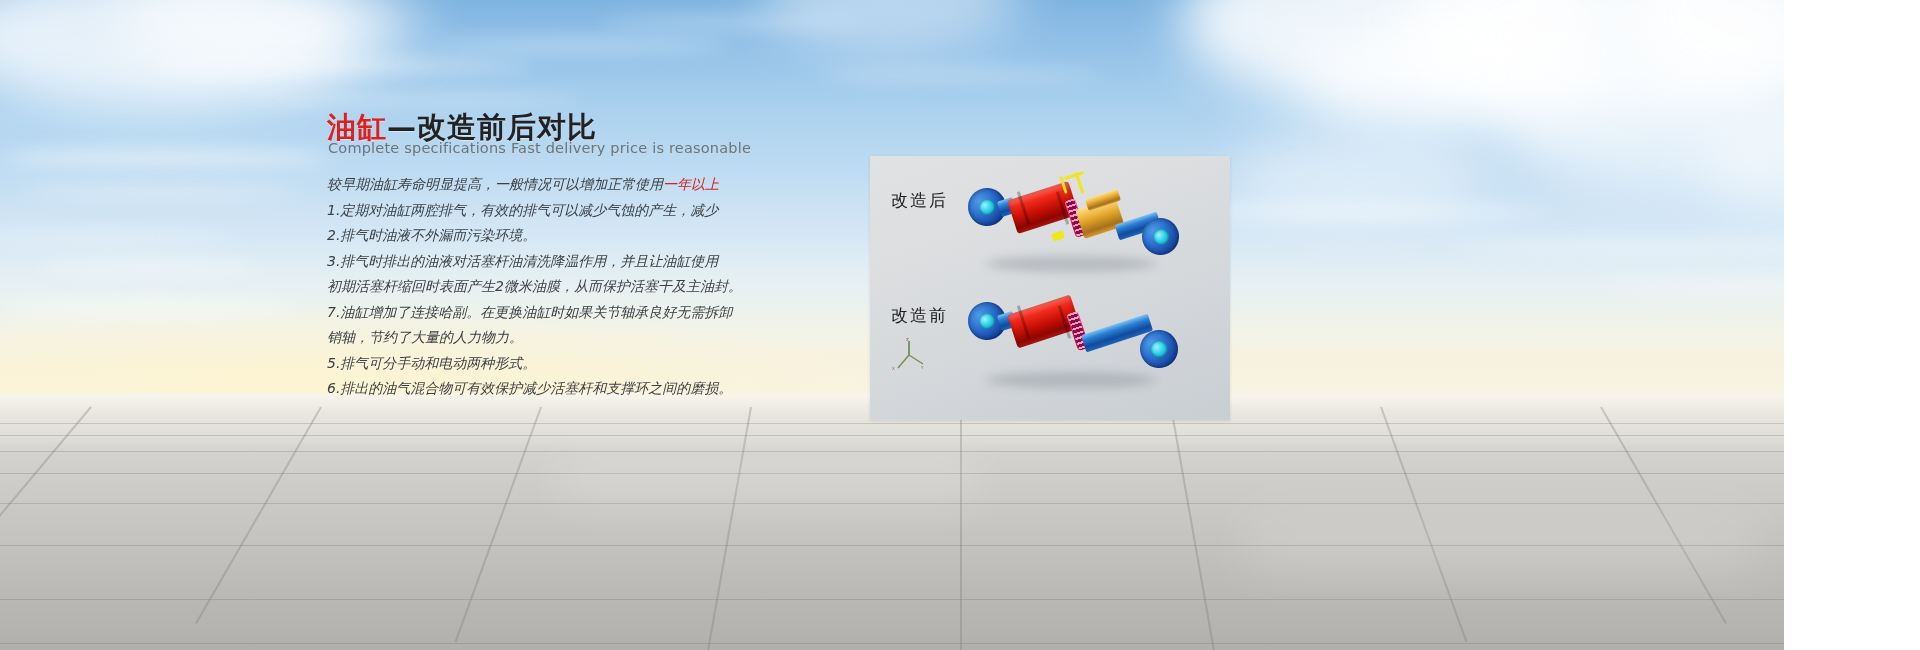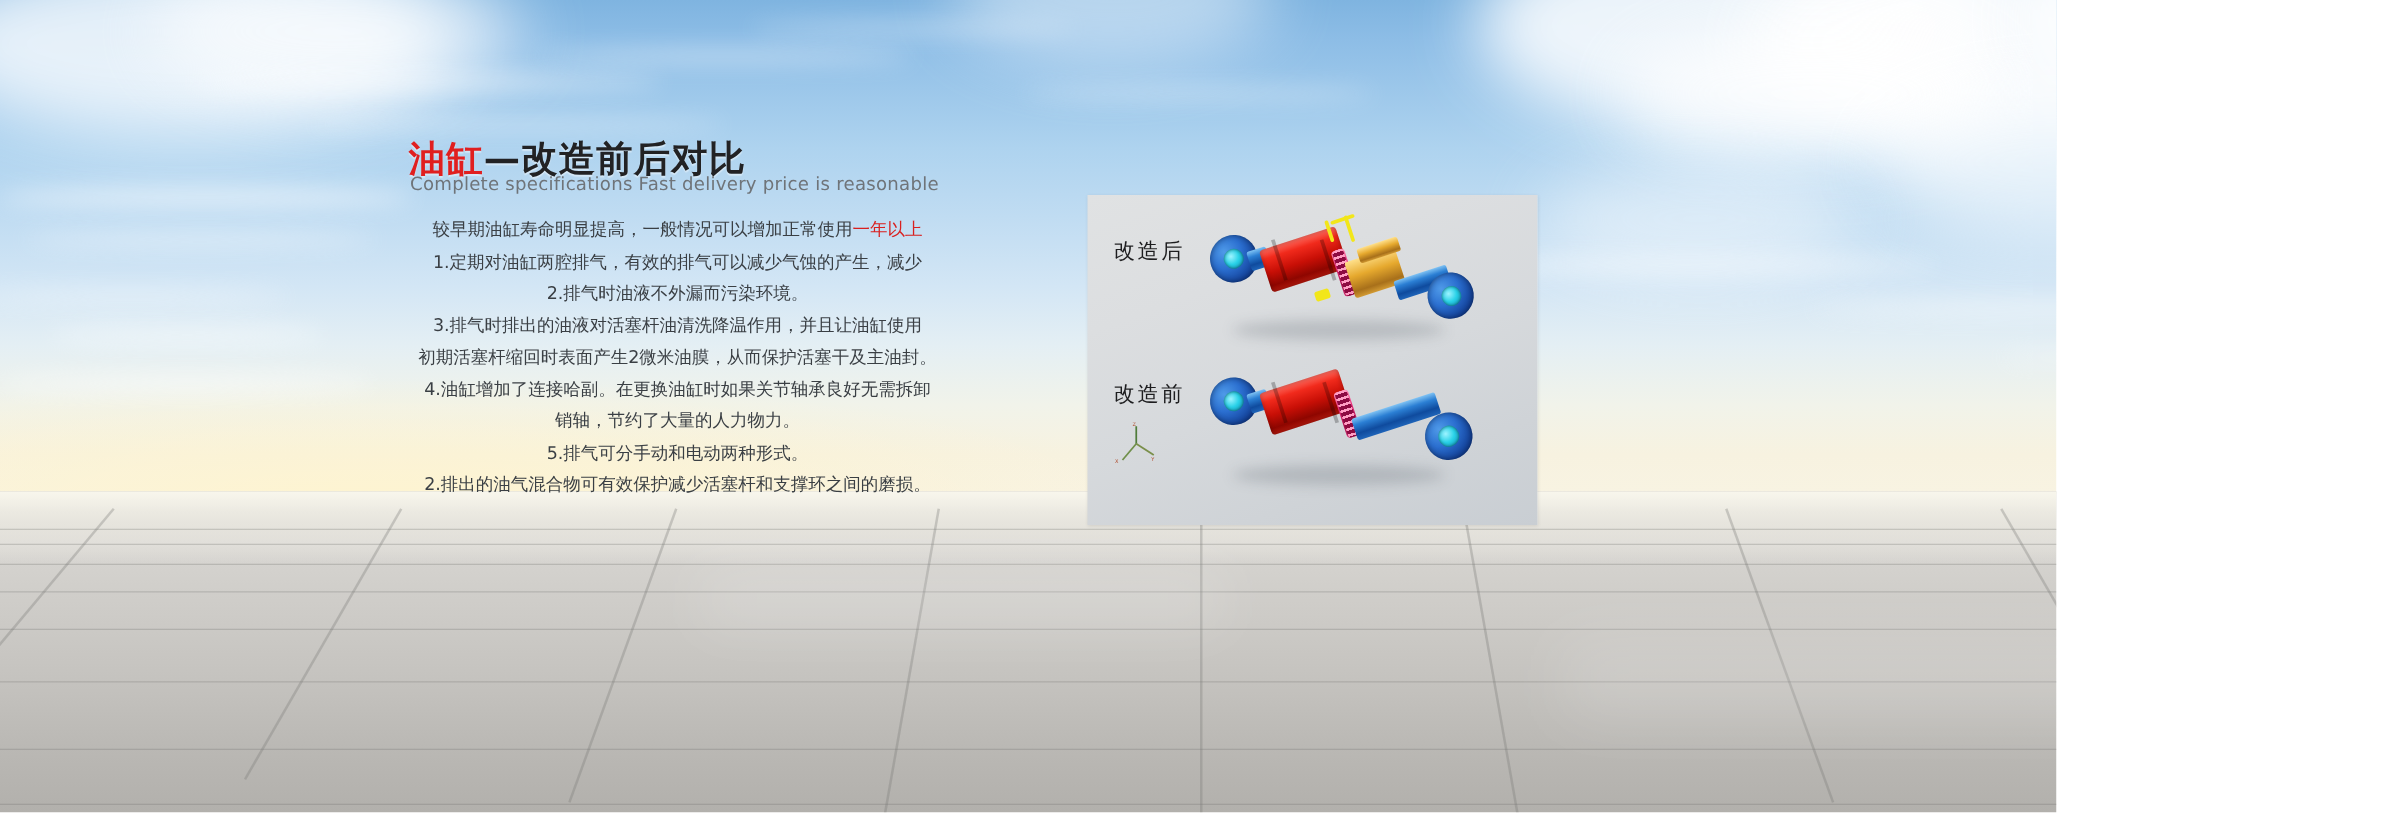--- a/index.html
+++ b/index.html
@@ -2,24 +2,23 @@
 <html><head>
 <meta charset="utf-8">
 <style>
   html,body{margin:0;padding:0;}
   body{
     font-family:"DejaVu Sans","Liberation Sans",sans-serif;
     background:#ffffff;
   }
   .banner{
     position:relative;
-    width:1645px;
+    width:1784px;
     height:650px;
     overflow:hidden;
-    text-align:center;
   }
   
   .sky{
     position:absolute;left:0;top:0;width:1920px;height:395px;
     background:
       linear-gradient(to bottom,
         #7fb4e0 0%,
         #8dbde6 8%,
         #9cc7ea 18%,
         #aed3ef 30%,
@@ -59,21 +58,21 @@
     color:#222224;white-space:nowrap;
     text-shadow:0 1px 1px rgba(255,255,255,.45);
   }
   .headline .hl-red{color:#e01f1f;}
   .subtitle{
     position:absolute;left:328px;top:140px;
     font-size:14.5px;color:#6f7479;letter-spacing:.2px;white-space:nowrap;
   }
   .body-text{
     position:absolute;left:327px;top:172px;width:430px;
-    font-size:14px;color:#3a3f44;line-height:25.5px;
+    font-size:14px;color:#3a3f44;line-height:25.5px;font-style:italic;
   }
   .body-text p{margin:0;white-space:nowrap;}
   .body-text .accent{color:#d9201f;}
   
   .panel{
     position:absolute;left:870px;top:156px;width:318px;height:264px;
     background:linear-gradient(160deg,#e0e2e3 0%,#dcdee0 28%,#d6d9dc 55%,#cfd3d7 78%,#c9ced3 100%);
     box-shadow:0 1px 3px rgba(0,0,0,.10);
     padding-left:42px;
   }
@@ -189,24 +188,24 @@
     </div>
 
     <div class="subtitle">Complete specifications Fast delivery price is reasonable</div>
 
     <div class="body-text">
       <p><span>较早期油缸寿命明显提高，一般情况可以增加正常使用</span><span class="accent">一年以上</span></p>
       <p><span>1.定期对油缸两腔排气，有效的排气可以减少气蚀的产生，减少</span></p>
       <p><span>2.排气时油液不外漏而污染环境。</span></p>
       <p><span>3.排气时排出的油液对活塞杆油清洗降温作用，并且让油缸使用</span></p>
       <p><span>初期活塞杆缩回时表面产生2微米油膜，从而保护活塞干及主油封。</span></p>
-      <p><span>4.油缸增加了连接哈副。在更换油缸时如果关节轴承良好无需拆卸</span></p>
+      <p><span>7.油缸增加了连接哈副。在更换油缸时如果关节轴承良好无需拆卸</span></p>
       <p><span>销轴，节约了大量的人力物力。</span></p>
       <p><span>5.排气可分手动和电动两种形式。</span></p>
-      <p><span>2.排出的油气混合物可有效保护减少活塞杆和支撑环之间的磨损。</span></p>
+      <p><span>6.排出的油气混合物可有效保护减少活塞杆和支撑环之间的磨损。</span></p>
     </div>
 
     <div class="panel">
 
       <div class="panel-label lbl-after">改造后</div>
       <div class="panel-label lbl-before">改造前</div>
 
       <svg class="axis" viewBox="0 0 34 34">
         <line x1="6" y1="30" x2="17" y2="17" stroke="#6f8f4a" stroke-width="1.4"></line>
         <line x1="17" y1="17" x2="17" y2="3" stroke="#4f7c3a" stroke-width="1.4"></line>

